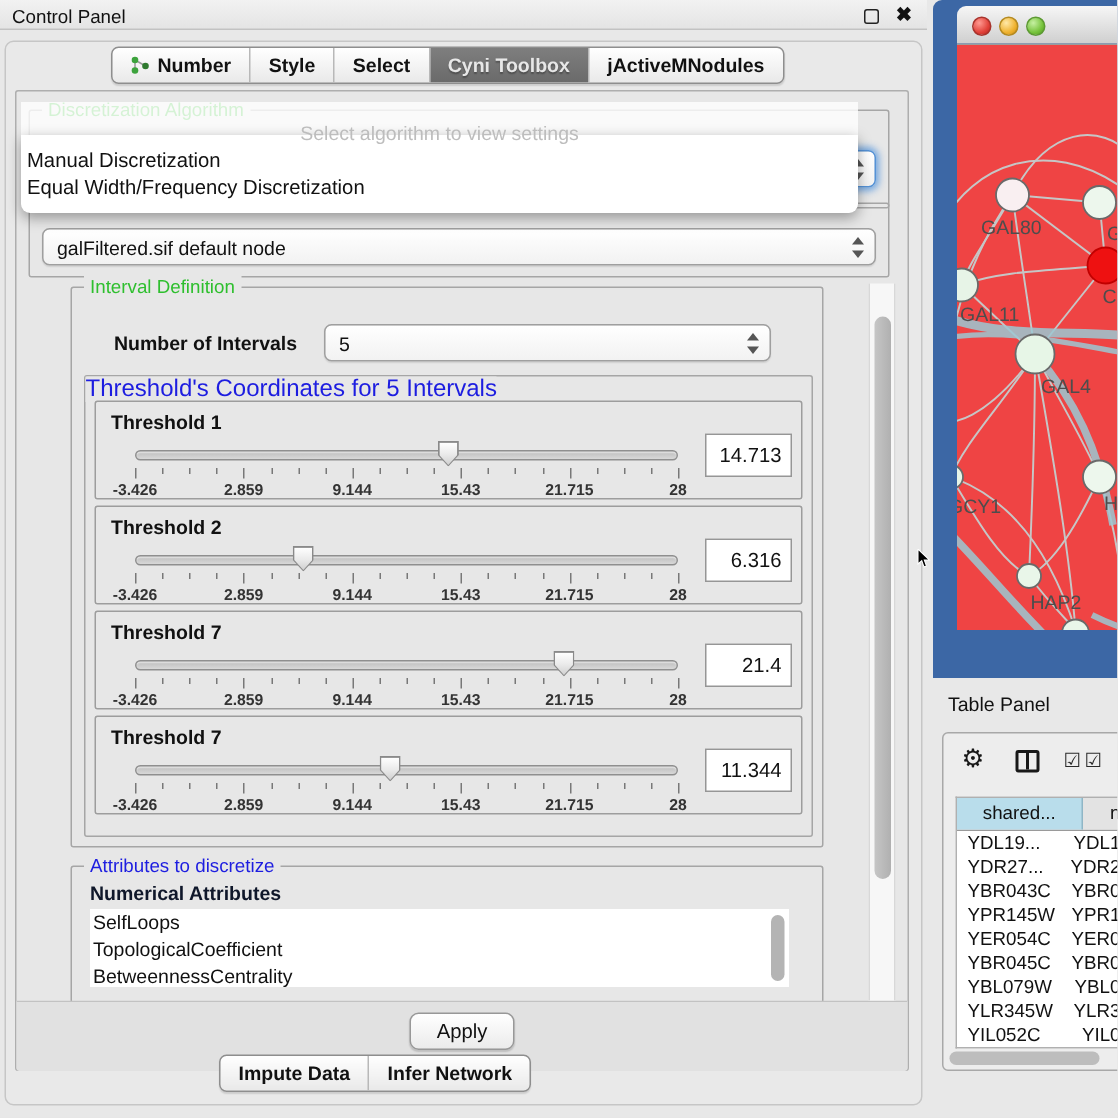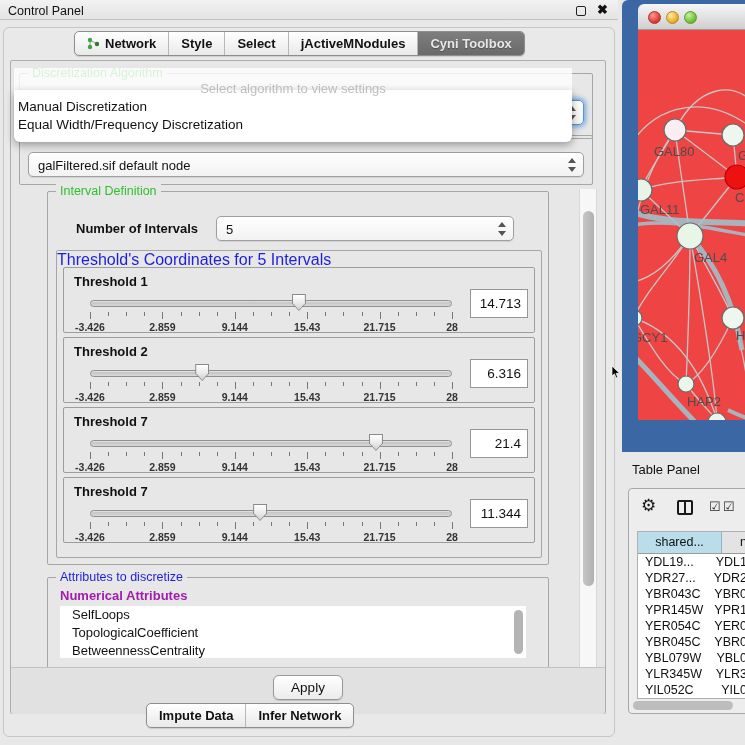--- a/index.html
+++ b/index.html
@@ -69,23 +69,23 @@
   .thumb::after { content:""; position:absolute; left:1px; right:1px; top:1px; bottom:1px; clip-path:polygon(0 0,100% 0,100% 55%,50% 100%,0 55%); background:linear-gradient(#ffffff,#e9e9e9 55%,#d0d0d0); }
   .ticks { position:absolute; left:0; top:18px; width:100%; height:8px; }
   .tick { position:absolute; top:0; width:1px; height:4px; background:#787878; }
   .tick.major { height:7px; }
   .scale-labels { position:absolute; left:0; top:27px; width:100%; height:12px; }
   .scale-label { position:absolute; transform:translateX(-50%); font-size:10.5px; font-weight:bold; color:#333; white-space:nowrap; }
   .value-box { position:absolute; right:6px; top:21px; width:58px; height:29px; background:#fff; border:1px solid #969696; font-size:13.5px; color:#111; text-align:right; line-height:27px; padding-right:6px; }
 
   
   .attr-group { left:36px; top:516px; width:502px; height:92px; }
-  .attr-title { position:absolute; left:12px; top:10px; font-size:13px; font-weight:bold; color:#a21caf; }
+  .attr-title { position:absolute; left:12px; top:10px; font-size:13px; font-weight:bold; color:#0f172a; }
   .attr-list { position:absolute; left:12px; top:28px; width:466px; height:52px; background:#ffffff; overflow:hidden; }
-  .list-item { font-size:13px; color:#111; padding-left:12px; line-height:18px; white-space:nowrap; }
+  .list-item { font-size:13px; color:#111; padding-left:2px; line-height:18px; white-space:nowrap; }
   .list-scroll { position:absolute; right:3px; top:4px; width:9px; height:44px; background:#b4b4b4; border-radius:5px; }
 
   .apply-bar { position:absolute; left:0; top:606px; width:100%; height:47px; background:#e1e1e1; border-top:1px solid #c2c2c2; border-radius:0 0 2px 2px; }
   .apply-btn { position:absolute; left:50%; transform:translateX(-50%); top:7px; width:70px; height:25px; background:linear-gradient(#ffffff,#ebebeb); border:1px solid #989898; border-radius:6px; font-size:13.5px; color:#111; text-align:center; line-height:23px; box-shadow:0 1px 1px rgba(0,0,0,.15); }
 
   
   .main-scroll-track { position:absolute; left:568px; top:128px; width:18px; height:478px; background:#f7f7f7; border-left:1px solid #d8d8d8; border-right:1px solid #d8d8d8; }
   .main-scroll-thumb { position:absolute; left:3px; top:22px; width:11px; height:375px; background:linear-gradient(90deg,#c6c6c6,#b0b0b0); border-radius:6px; }
 
   
@@ -139,33 +139,33 @@
 
     <div class="seg-ctrl cp-tabs">
       <div class="seg">
         <svg class="net-ico" viewBox="0 0 13 13">
           <line x1="3" y1="3" x2="3" y2="10" stroke="#9a9a9a" stroke-width="1"></line>
           <line x1="3" y1="3" x2="10" y2="7" stroke="#9a9a9a" stroke-width="1"></line>
           <circle cx="3" cy="3" r="2.2" fill="#3da33d"></circle>
           <circle cx="3" cy="10" r="2.2" fill="#3da33d"></circle>
           <circle cx="10" cy="7" r="2.2" fill="#2f7a2f"></circle>
         </svg>
-        <span>Network</span>
+        <span>Number</span>
       </div>
       <div class="seg">
           <span>Style</span>
         </div>
       <div class="seg">
           <span>Select</span>
         </div>
+      <div class="seg selected">
+          <span>Cyni Toolbox</span>
+        </div>
       <div class="seg">
           <span>jActiveMNodules</span>
-        </div>
-      <div class="seg selected">
-          <span>Cyni Toolbox</span>
         </div>
     </div>
 
     <div class="cp-main">
 
       <div class="groupbox alg-group">
         <span class="glabel green">Discretization Algorithm</span>
         <div class="combo focused alg-combo">
           <span class="stepper">
               <i class="up"></i>

